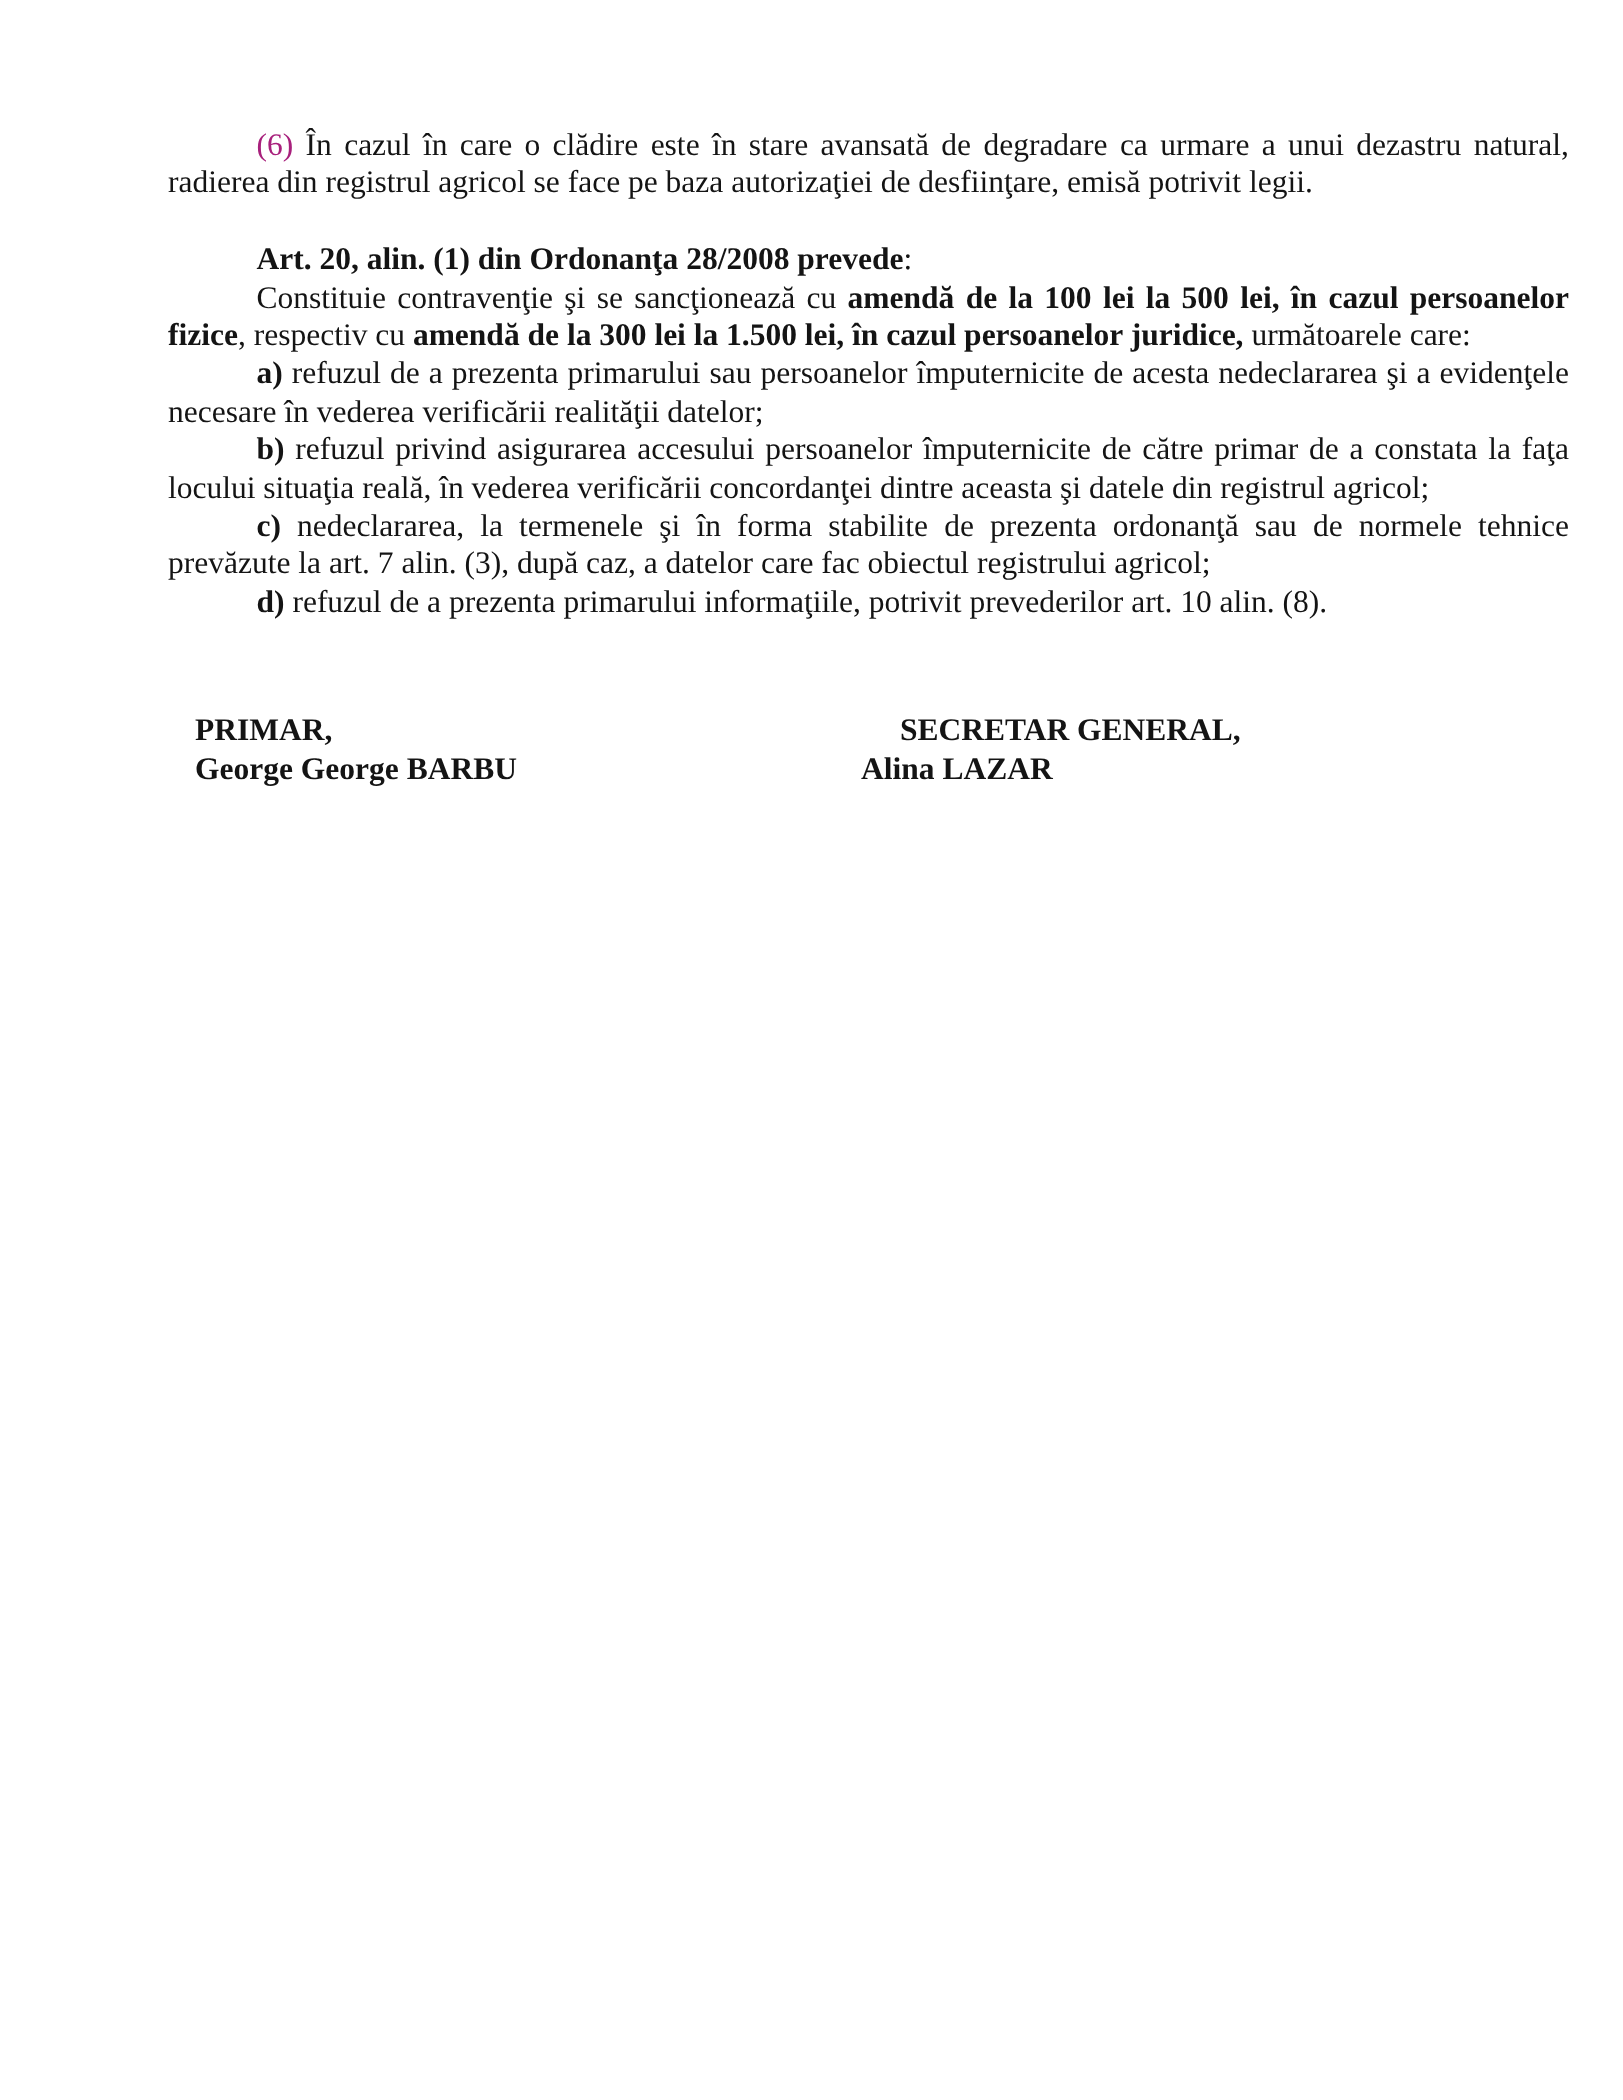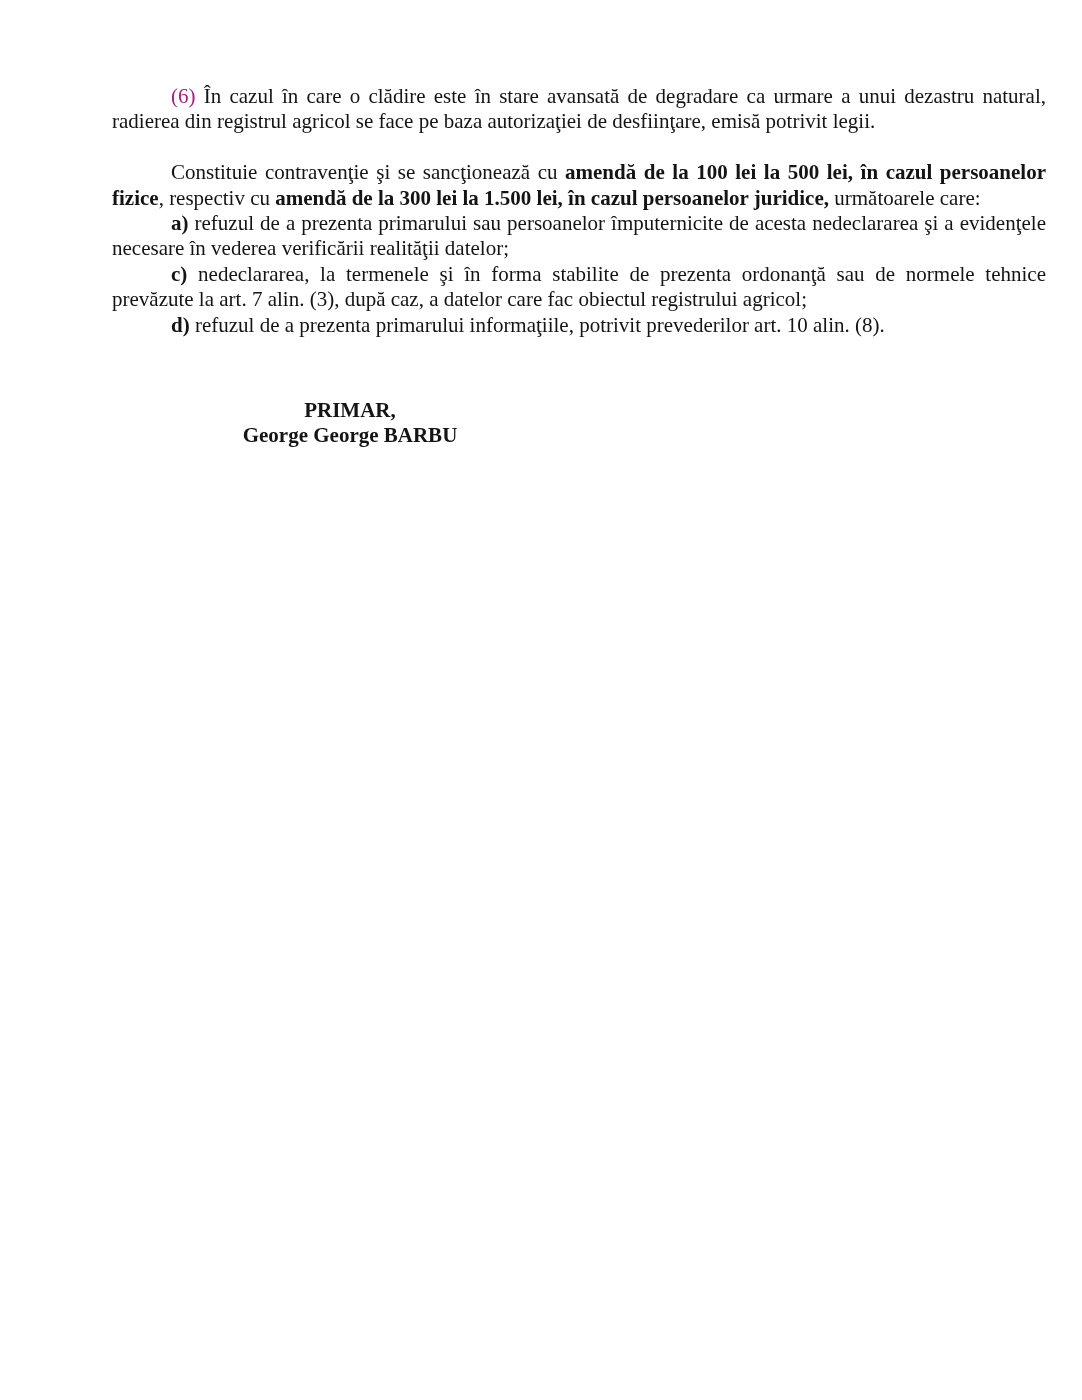--- a/index.html
+++ b/index.html
@@ -33,42 +33,47 @@
   }
   .sig-row {
     position: relative;
     margin-top: 60px;
     height: 62px;
     font-weight: bold;
   }
   .sig-col {
     position: absolute;
     top: 0;
-    text-align: center;
     font-family: Liberation Serif, serif;
   }
   .sig-left  { left: 18px;  width: 440px; }
   .sig-right { left: 488px; width: 445px; }
   .sig-title, .sig-name { display: block; }
   .sig-name-shift { position: relative; left: -26px; }
 </style>
 </head>
 <body>
 
 <div class="page">
 
   <div>
       <p class="para"><span style="color: rgb(168, 32, 124);">(6) </span><span>În cazul în care o clădire este în stare avansată de degradare ca urmare a unui dezastru natural, radierea din registrul agricol se face pe baza autorizaţiei de desfiinţare, emisă potrivit legii.</span></p>
       <p class="para blank">&nbsp;</p>
+      <p class="para"><span class="b">Art. 20, alin. (1) din Ordonanţa 28/2008 prevede</span><span>:</span></p>
       <p class="para"><span>Constituie contravenţie şi se sancţionează cu </span><span class="b">amendă de la 100 lei la 500 lei, în cazul persoanelor fizice</span><span>, respectiv cu </span><span class="b">amendă de la 300 lei la 1.500 lei, în cazul persoanelor juridice,</span><span> următoarele care:</span></p>
       <p class="para"><span class="b">a)</span><span> refuzul de a prezenta primarului sau persoanelor împuternicite de acesta nedeclararea şi a evidenţele necesare în vederea verificării realităţii datelor;</span></p>
+      <p class="para"><span class="b">b)</span><span> refuzul privind asigurarea accesului persoanelor împuternicite de către primar de a constata la faţa locului situaţia reală, în vederea verificării concordanţei dintre aceasta şi datele din registrul agricol;</span></p>
       <p class="para"><span class="b">c)</span><span> nedeclararea, la termenele şi în forma stabilite de prezenta ordonanţă sau de normele tehnice prevăzute la art. 7 alin. (3), după caz, a datelor care fac obiectul registrului agricol;</span></p>
       <p class="para"><span class="b">d)</span><span> refuzul de a prezenta primarului informaţiile, potrivit prevederilor art. 10 alin. (8).</span></p>
     </div>
 
   <div class="sig-row">
     <div class="sig-col sig-left">
       <span class="sig-title">PRIMAR,</span>
       <span class="sig-name">George George BARBU</span>
     </div>
+    <div class="sig-col sig-right">
+      <span class="sig-title">SECRETAR GENERAL,</span>
+      <span class="sig-name sig-name-shift">Alina LAZAR</span>
+    </div>
   </div>
 
 </div>
 
 </body></html>

